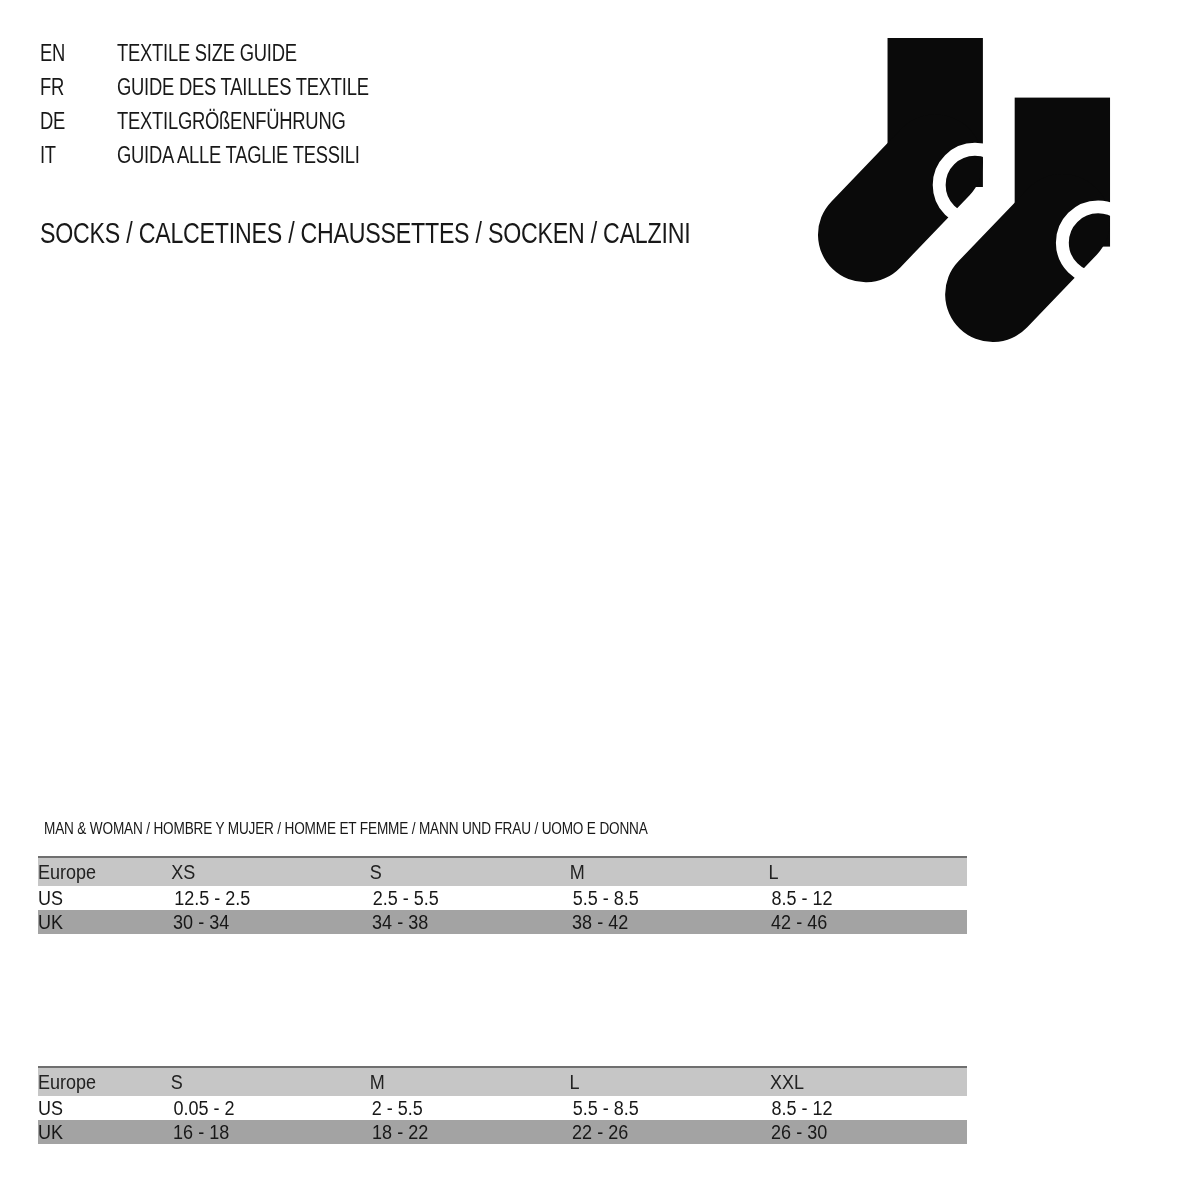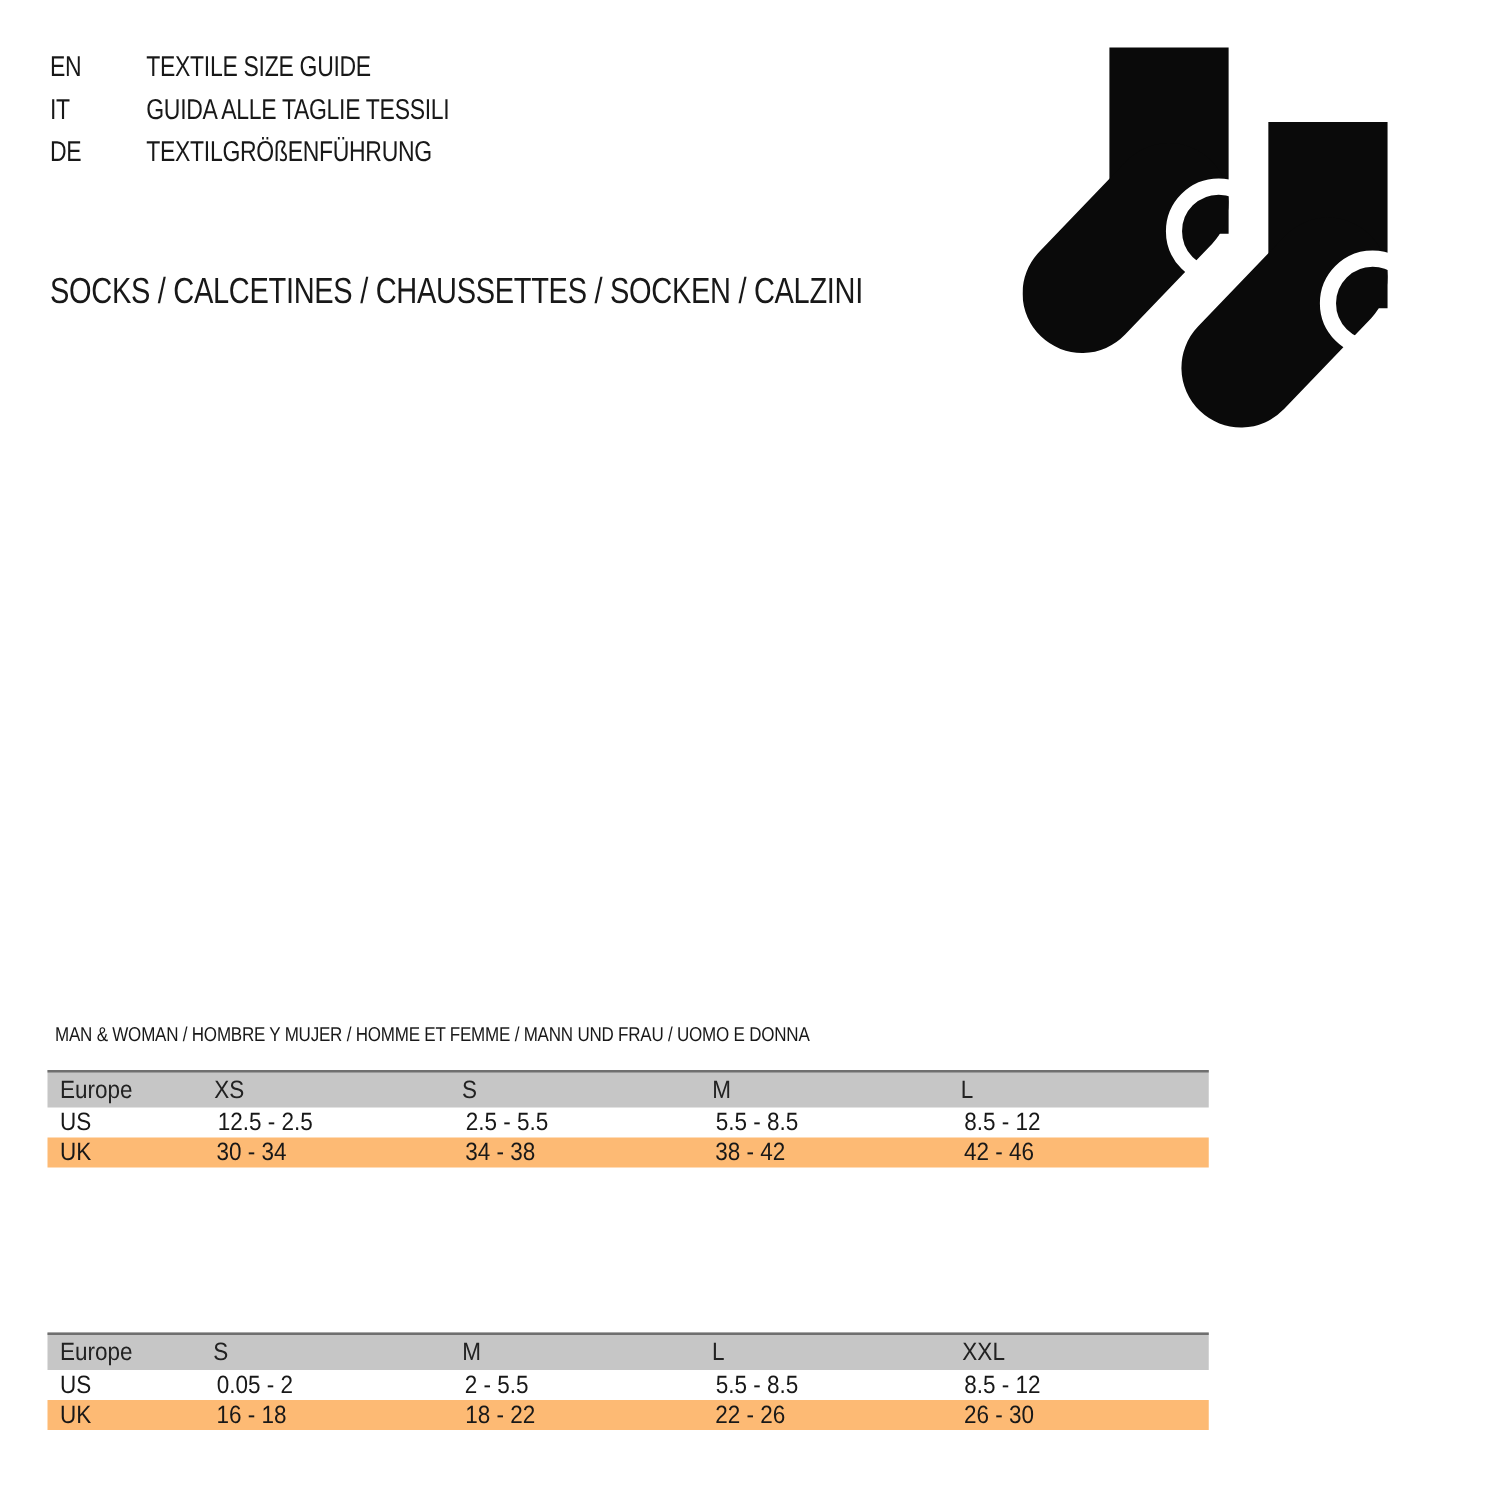--- a/index.html
+++ b/index.html
@@ -41,41 +41,45 @@
     grid-template-columns: 132px 1fr 1fr 1fr 1fr;
     align-items: center;
     height: 24px;
   }
   .tbl-row.hdr {
     height: 30px;
     background: #c6c6c6;
     border-top: 2px solid #6f6f6f;
     color: #222222;
   }
-  .tbl-row.alt { background: #fdba74; }
+  .tbl-row.alt { background: #a3a3a3; }
   .cell { text-align: left; overflow: visible; }
-  .cell.first { text-align: left; padding-left: 10px; }
+  .cell.first { text-align: left; }
 </style>
 </head>
 <body>
 
 <div id="canvas">
 
   <div class="lang-block">
     <div class="lang-row">
       <span class="lang-code"><span class="cx">EN</span></span>
       <span class="cx">TEXTILE SIZE GUIDE</span>
     </div>
     <div class="lang-row">
-      <span class="lang-code"><span class="cx">IT</span></span>
-      <span class="cx">GUIDA ALLE TAGLIE TESSILI</span>
+      <span class="lang-code"><span class="cx">FR</span></span>
+      <span class="cx">GUIDE DES TAILLES TEXTILE</span>
     </div>
     <div class="lang-row">
       <span class="lang-code"><span class="cx">DE</span></span>
       <span class="cx">TEXTILGRÖßENFÜHRUNG</span>
+    </div>
+    <div class="lang-row">
+      <span class="lang-code"><span class="cx">IT</span></span>
+      <span class="cx">GUIDA ALLE TAGLIE TESSILI</span>
     </div>
   </div>
 
   <div class="product-line">
     <span class="cx">SOCKS / CALCETINES / CHAUSSETTES / SOCKEN / CALZINI</span>
   </div>
 
   <div class="icon-wrap">
     <svg width="298" height="318" viewBox="0 0 300 320" xmlns="http://www.w3.org/2000/svg">
 

